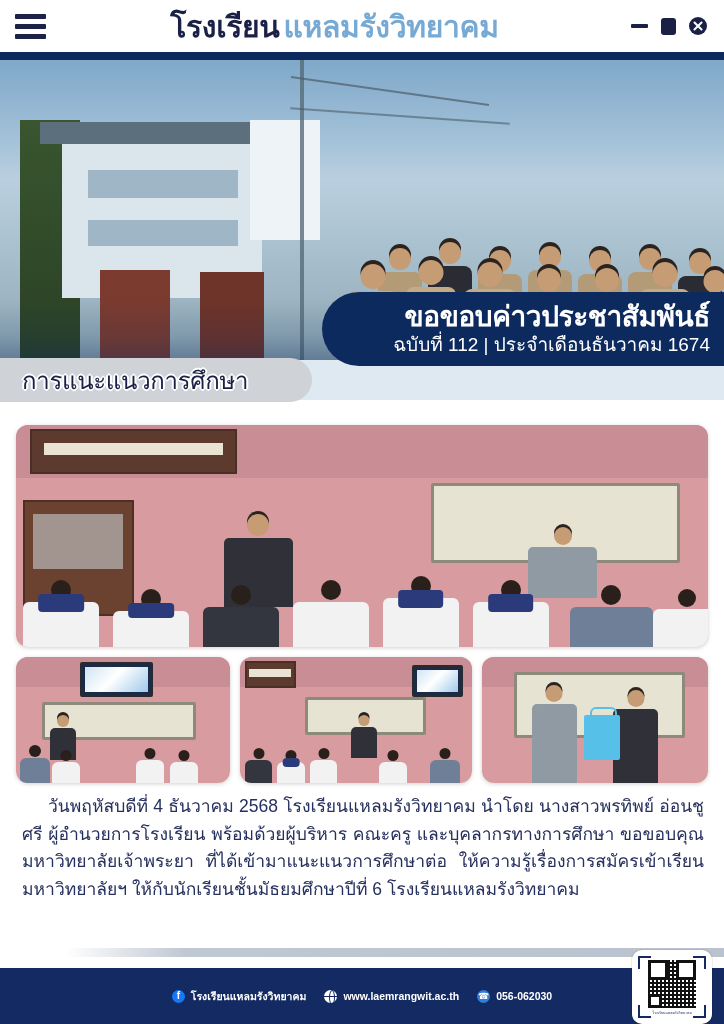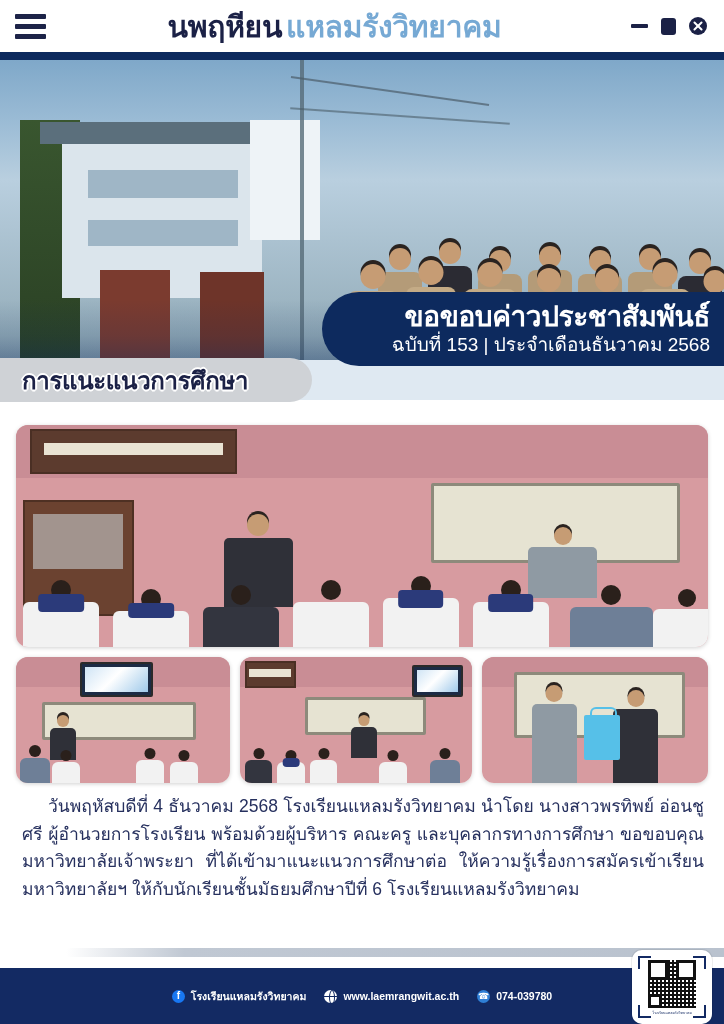--- a/index.html
+++ b/index.html
@@ -273,21 +273,21 @@
     position: absolute;
     left: -24px; top: 358px;
     width: 336px; height: 44px;
     background: #cfd2d6;
     border-radius: 0 22px 22px 0;
     display: flex; align-items: center;
     padding-left: 46px;
     z-index: 8;
   }
   .sec-ribbon-text {
-    font-size: 24px; font-weight: bold;
+    font-size: 24px; font-weight: normal;
     color: #1b2146;
     letter-spacing: -0.3px;
     text-shadow:
        2px 0 0 #fff, -2px 0 0 #fff, 0 2px 0 #fff, 0 -2px 0 #fff,
        1px 1px 0 #fff, -1px -1px 0 #fff, 1px -1px 0 #fff, -1px 1px 0 #fff;
   }
 
   
   .photo {
     position: absolute;
@@ -500,21 +500,21 @@
 
   <div class="titlebar">
 
     <div class="menu-btn">
       <i></i>
       <i></i>
       <i></i>
     </div>
 
     <div class="title-wrap">
-      <span class="title-a">นพฤหียน</span>
+      <span class="title-a">โรงเรียน</span>
       <span class="title-b">แหลมรังวิทยาคม</span>
     </div>
 
     <div class="win-controls">
       <div class="wc">
           <span class="wc-min"></span>
         </div>
       <div class="wc">
           <span class="wc-max"></span>
         </div>
@@ -614,21 +614,21 @@
             </span>
           </div>
       </div>
       <div class="hero-fade"></div>
     </div>
   </div>
 
 
   <div class="news-pill">
     <div class="news-title">ขอขอบค่าวประชาสัมพันธ์</div>
-    <div class="news-sub">ฉบับที่ 153 | ประจำเดือนธันวาคม 2568</div>
+    <div class="news-sub">ฉบับที่ 112 | ประจำเดือนธันวาคม 1674</div>
   </div>
 
   <div class="band"></div>
   <div class="band-white"></div>
   <div class="sec-ribbon">
     <span class="sec-ribbon-text">การแนะแนวการศึกษา</span>
   </div>
 
   <div class="photo photo-main">
     <div class="room">
@@ -767,21 +767,21 @@
 
   <div class="footer">
     <div class="footer-line2">
       <span class="fb-ico">f</span>
       <span>โรงเรียนแหลมรังวิทยาคม</span>
       <span class="fgap"></span>
       <span class="globe-ico"></span>
       <span>www.laemrangwit.ac.th</span>
       <span class="fgap"></span>
       <span class="phone-ico"></span>
-      <span>074-039780</span>
+      <span>056-062030</span>
     </div>
   </div>
 
   <div class="qr-card">
     <div class="qr-brackets">
       <i></i>
       <i></i>
       <i></i>
       <i></i>
     </div>

